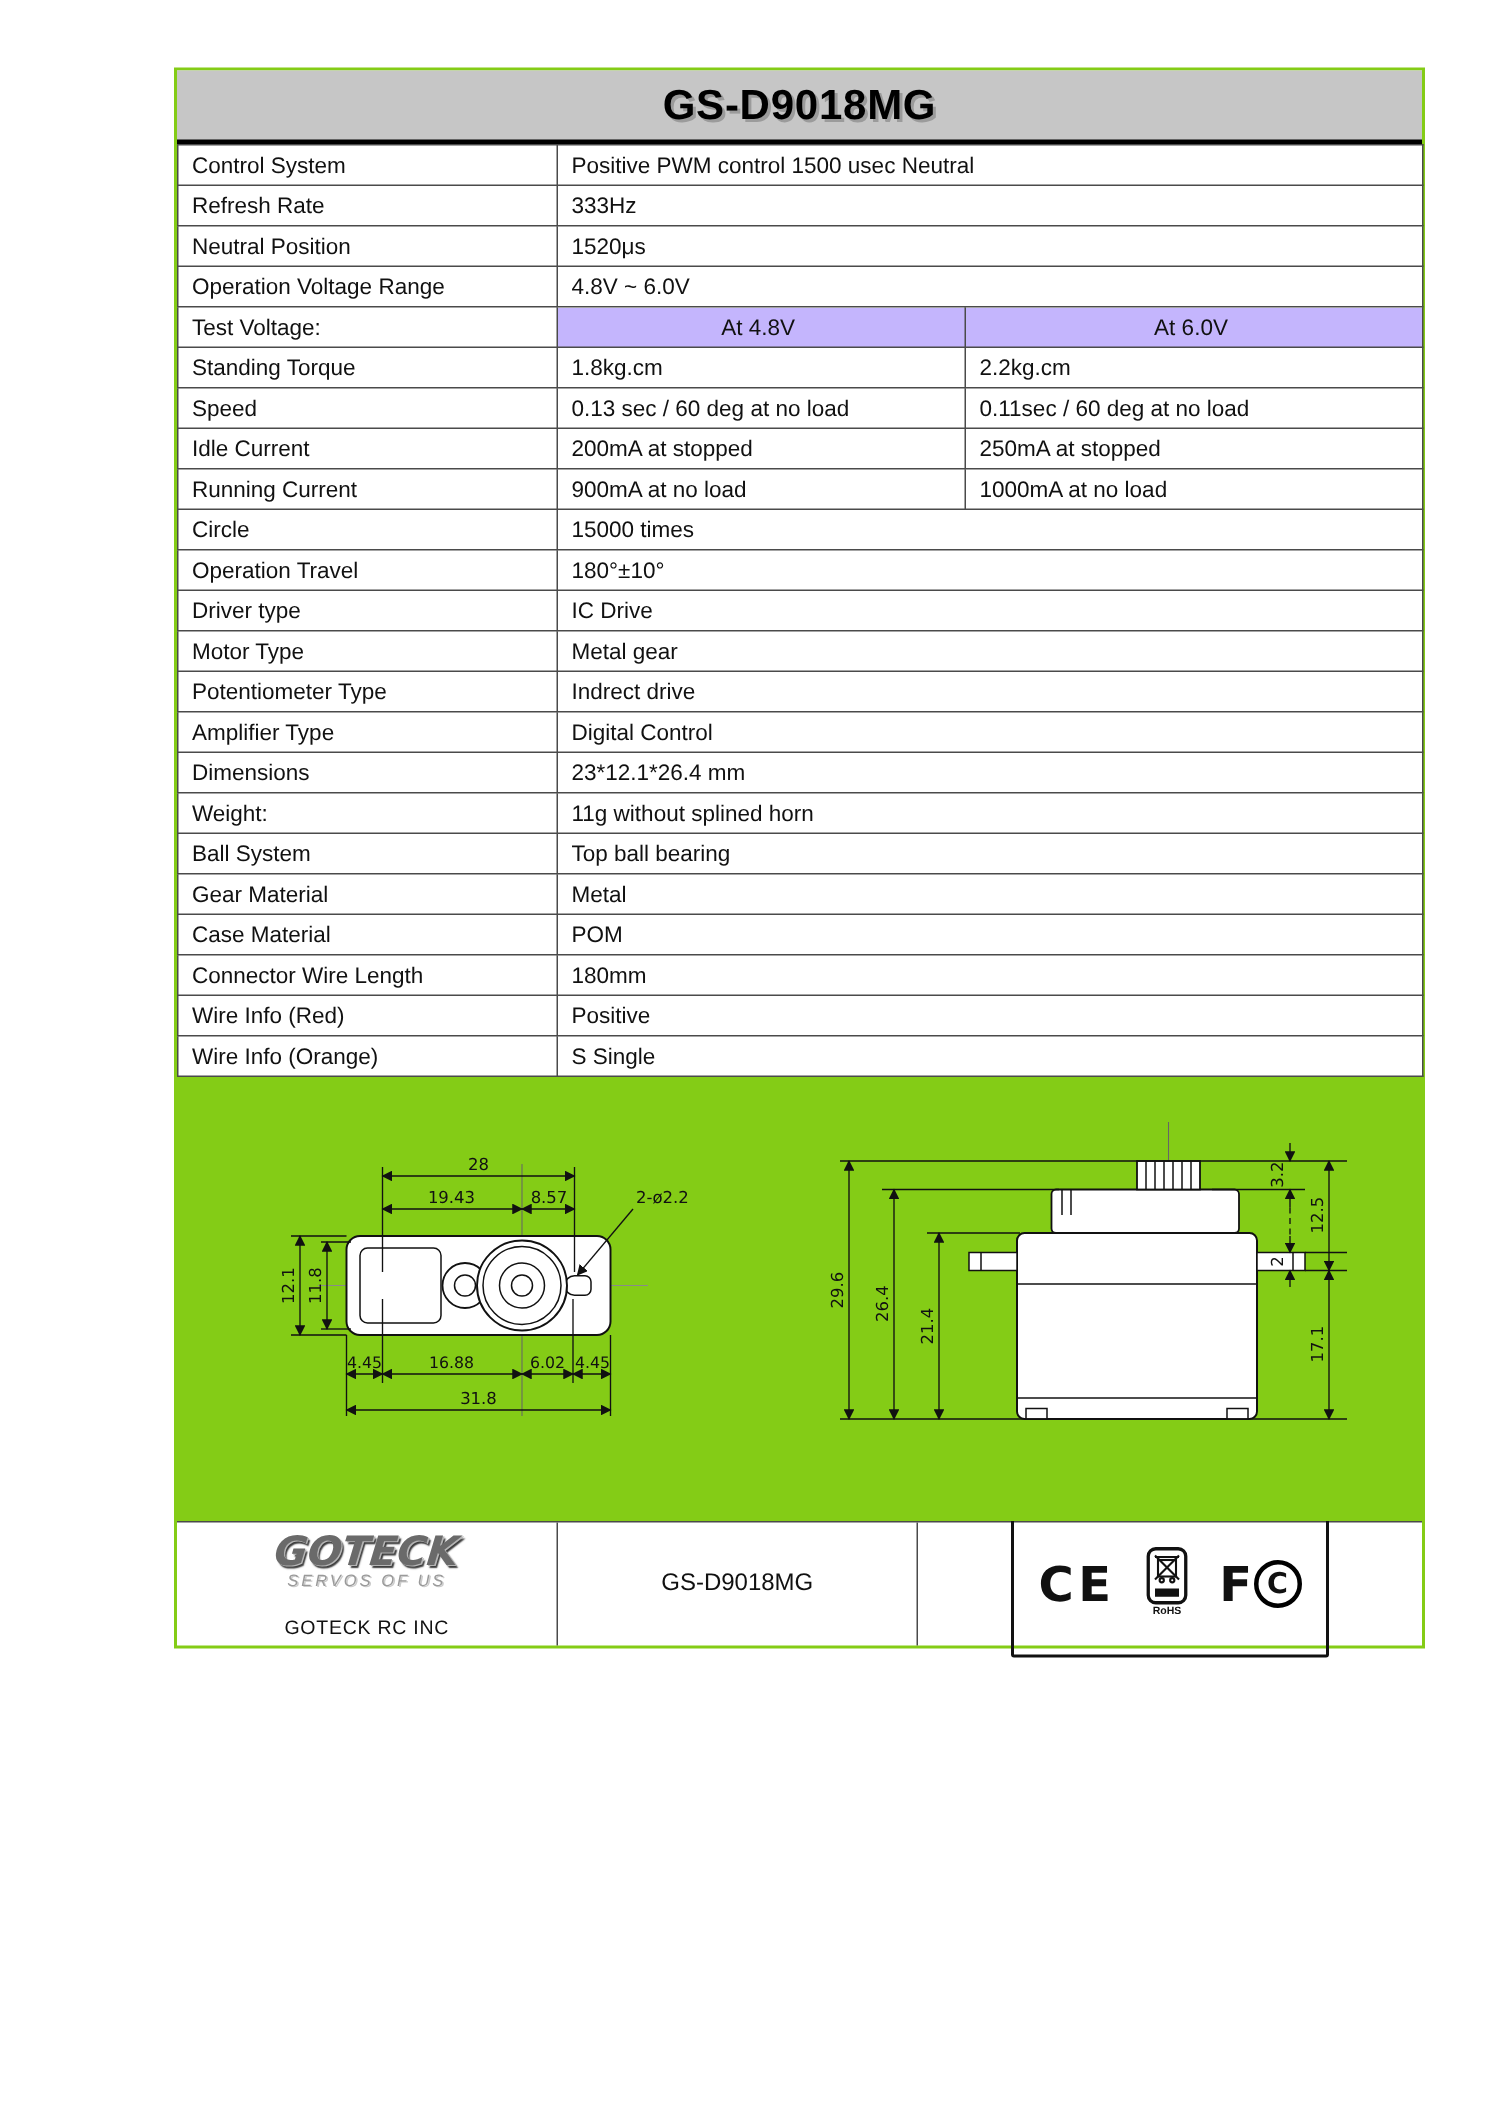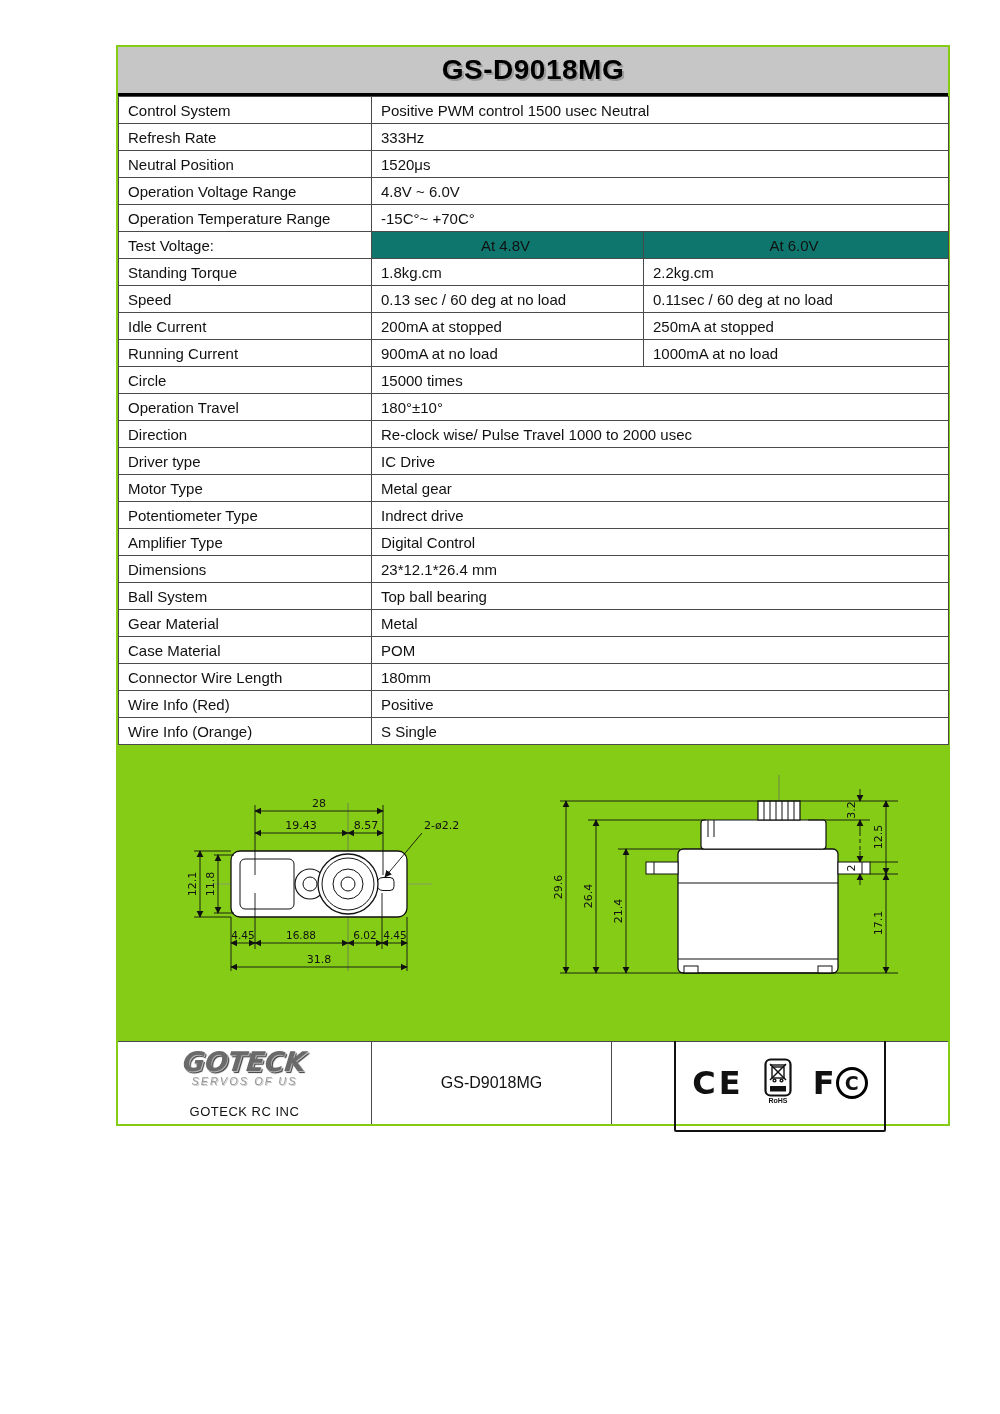--- a/index.html
+++ b/index.html
@@ -16,21 +16,21 @@
     font-size:28px;font-weight:bold;letter-spacing:.5px;
     border-bottom:3px solid #000;color:#000;
     text-shadow:2px 2px 0 #9b9b9b;
   }
   table.spec{width:100%;border-collapse:collapse;table-layout:fixed;font-size:15px;}
   table.spec td{
     border:1px solid #4a4a4a;height:26px;padding:0 4px 0 9px;
     white-space:nowrap;overflow:hidden;
   }
   table.spec td.c{text-align:center;padding-left:0;}
-  table.spec td.gray{background:#0f766e;}
+  table.spec td.gray{background:#c4b5fd;}
   .drawings{position:relative;height:296px;background:#84cc16;}
   .drawings svg{position:absolute;font-family:"DejaVu Sans",sans-serif;}
   .dimtxt{font-size:11px;fill:#111;}
   .dimtxt.small{font-size:10.5px;}
   .footer{display:flex;height:82px;border-top:1px solid #4a4a4a;align-items:stretch;}
   .f-left{width:253px;border-right:1px solid #4a4a4a;position:relative;text-align:center;}
   .f-mid{width:239px;border-right:1px solid #4a4a4a;display:flex;align-items:center;justify-content:center;font-size:16px;}
   .f-right{flex:1;display:flex;align-items:center;justify-content:center;}
   .logo{margin-top:6px;line-height:1;}
   .logo-main{
@@ -81,24 +81,20 @@
         </tr>
     <tr>
           <td>Neutral Position</td>
           <td colspan="2">1520μs</td>
         </tr>
     <tr>
           <td>Operation Voltage Range</td>
           <td colspan="2">4.8V ~ 6.0V</td>
         </tr>
     <tr>
-          <td>Operation Temperature Range</td>
-          <td colspan="2">-15C°~ +70C°</td>
-        </tr>
-    <tr>
           <td>Test Voltage:</td>
           <td class="gray c">At 4.8V</td>
           <td class="gray c">At 6.0V</td>
         </tr>
     <tr>
           <td>Standing Torque</td>
           <td>1.8kg.cm</td>
           <td>2.2kg.cm</td>
         </tr>
     <tr>
@@ -118,42 +114,42 @@
         </tr>
     <tr>
           <td>Circle</td>
           <td colspan="2">15000 times</td>
         </tr>
     <tr>
           <td>Operation Travel</td>
           <td colspan="2">180°±10°</td>
         </tr>
     <tr>
-          <td>Direction</td>
-          <td colspan="2">Re-clock wise/ Pulse Travel 1000 to 2000 usec</td>
-        </tr>
-    <tr>
           <td>Driver type</td>
           <td colspan="2">IC Drive</td>
         </tr>
     <tr>
           <td>Motor Type</td>
           <td colspan="2">Metal gear</td>
         </tr>
     <tr>
           <td>Potentiometer Type</td>
           <td colspan="2">Indrect drive</td>
         </tr>
     <tr>
           <td>Amplifier Type</td>
           <td colspan="2">Digital Control</td>
         </tr>
     <tr>
           <td>Dimensions</td>
           <td colspan="2">23*12.1*26.4 mm</td>
+        </tr>
+    <tr>
+          <td>Weight:</td>
+          <td colspan="2">11g without splined horn</td>
         </tr>
     <tr>
           <td>Ball System</td>
           <td colspan="2">Top ball bearing</td>
         </tr>
     <tr>
           <td>Gear Material</td>
           <td colspan="2">Metal</td>
         </tr>
     <tr>

